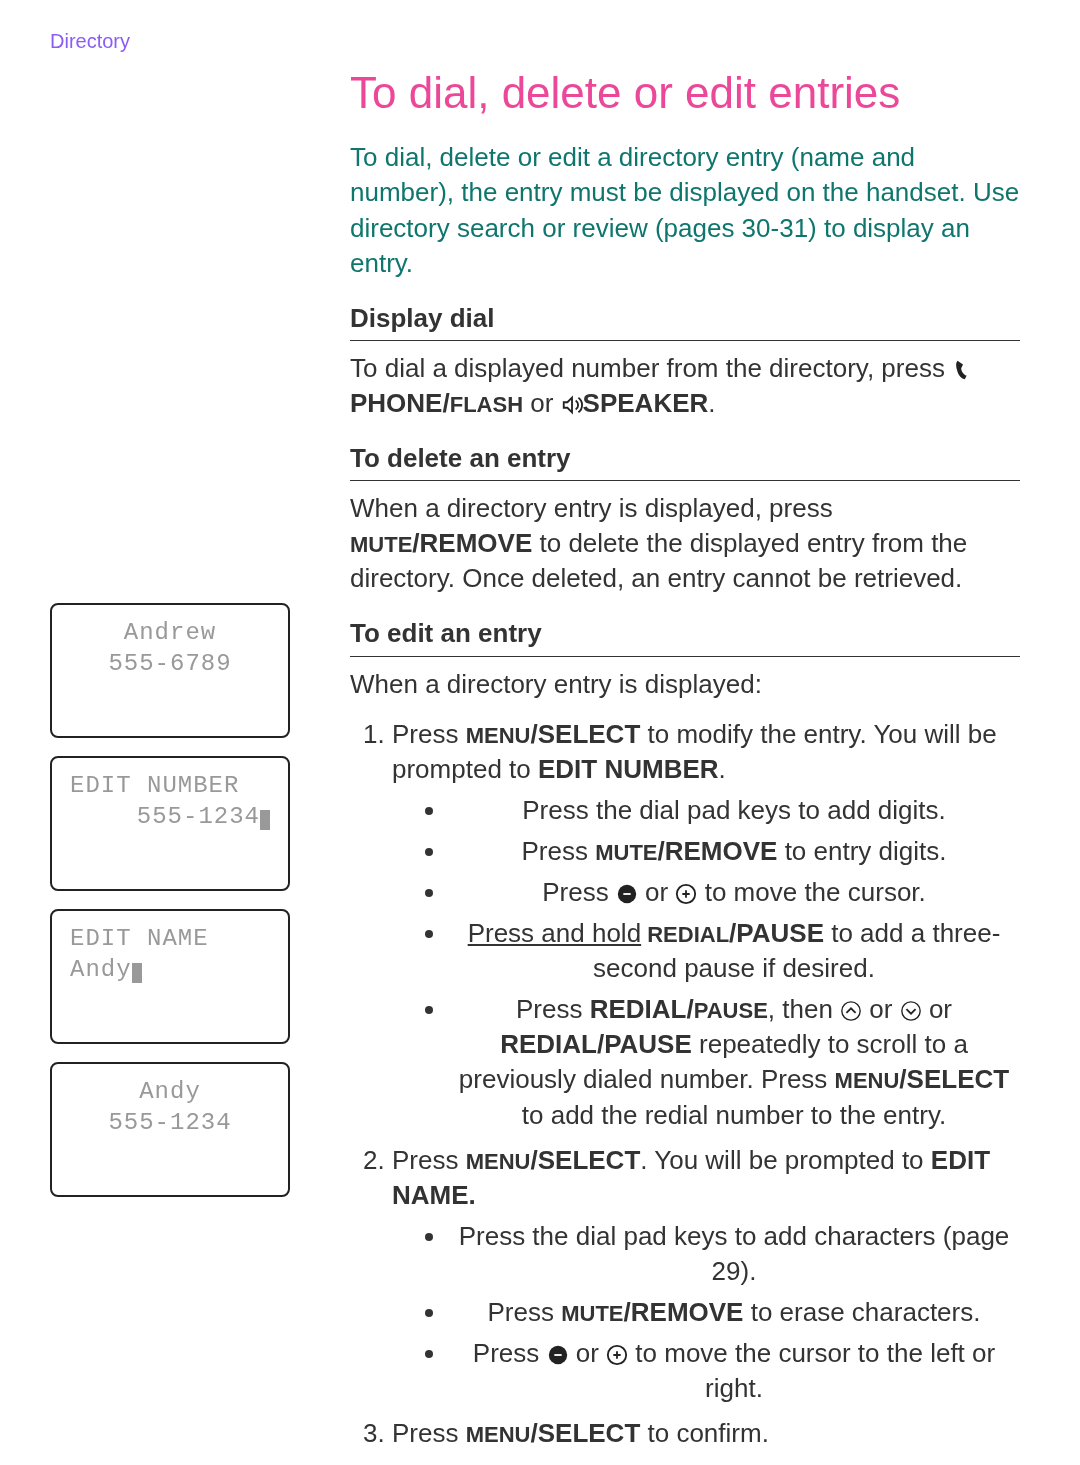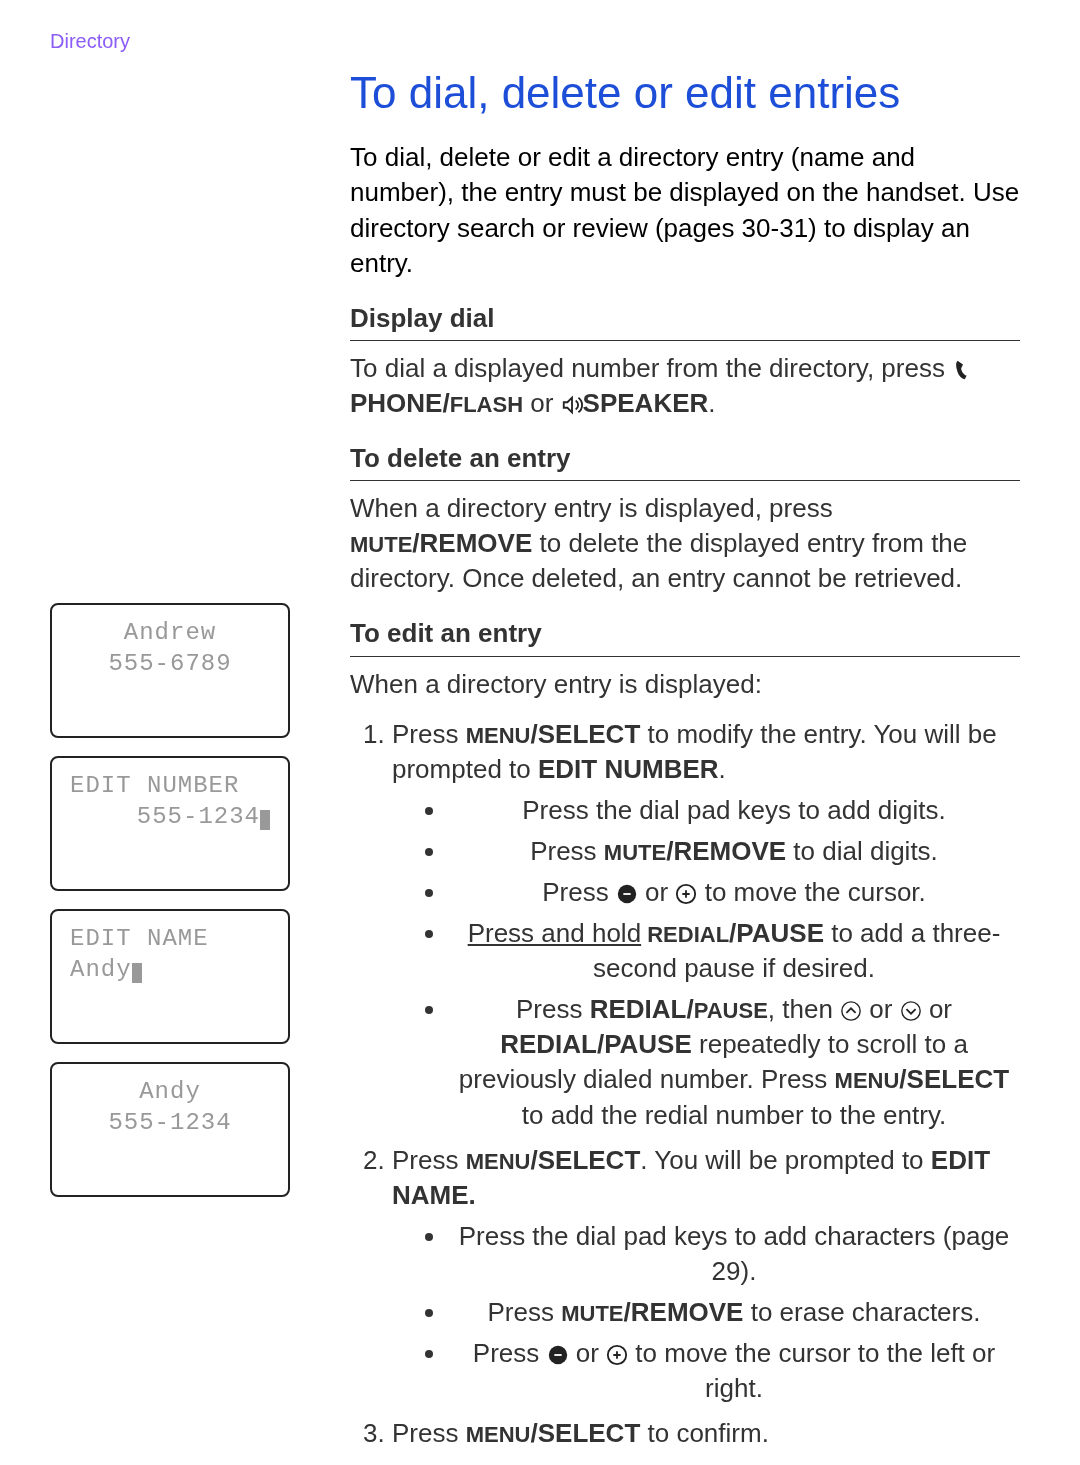--- a/index.html
+++ b/index.html
@@ -46,24 +46,24 @@
     display:inline-block; width:10px; height:20px; background:#999; vertical-align:text-bottom;
   }
   .right-col {
     flex: 1;
     font-size: 26px;
     line-height: 1.35;
   }
   h1.title {
     font-size: 44px;
     font-weight: 300;
-    color: #1d4ed8;
+    color: #ec4899;
     margin-bottom: 18px;
   }
-  .intro { margin-bottom: 7px; color:#000000; }
+  .intro { margin-bottom: 7px; color:#0f766e; }
   h2.section {
     font-size: 26px;
     font-weight: bold;
     border-bottom: 1.5px solid #333;
     padding-bottom: 4px;
     margin-bottom: 10px;
     margin-top: 20px;
   }
   .para { margin-bottom: 15px; }
   ol.steps { list-style: decimal; padding-left: 42px; }
@@ -126,21 +126,21 @@
     </p>
 
     <h2 class="section">To edit an entry</h2>
     <p class="para">When a directory entry is displayed:</p>
 
     <ol class="steps">
       <li>
         <span>Press </span><span class="b" style="font-size:22px">MENU</span><span class="b">/SELECT</span><span> to modify the entry. You will be prompted to </span><span class="b">EDIT NUMBER</span><span>.</span>
         <ul class="bullets">
           <li>Press the dial pad keys to add digits.</li>
-          <li><span>Press </span><span class="b" style="font-size:22px">MUTE</span><span class="b">/REMOVE</span><span> to dial digits.</span></li>
+          <li><span>Press </span><span class="b" style="font-size:22px">MUTE</span><span class="b">/REMOVE</span><span> to entry digits.</span></li>
           <li>
             <span>Press </span>
             <span class="icon"><svg width="22" height="22" viewBox="0 0 24 24">
                   <circle cx="12" cy="12" r="10" fill="#222"></circle>
                   <path d="M8 12h8" stroke="#fff" stroke-width="2"></path>
                 </svg></span>
             <span> or </span>
             <span class="icon"><svg width="22" height="22" viewBox="0 0 24 24">
                   <circle cx="12" cy="12" r="10" fill="none" stroke="#222" stroke-width="2"></circle>
                   <path d="M8 12h8 M12 8v8" stroke="#222" stroke-width="2"></path>

